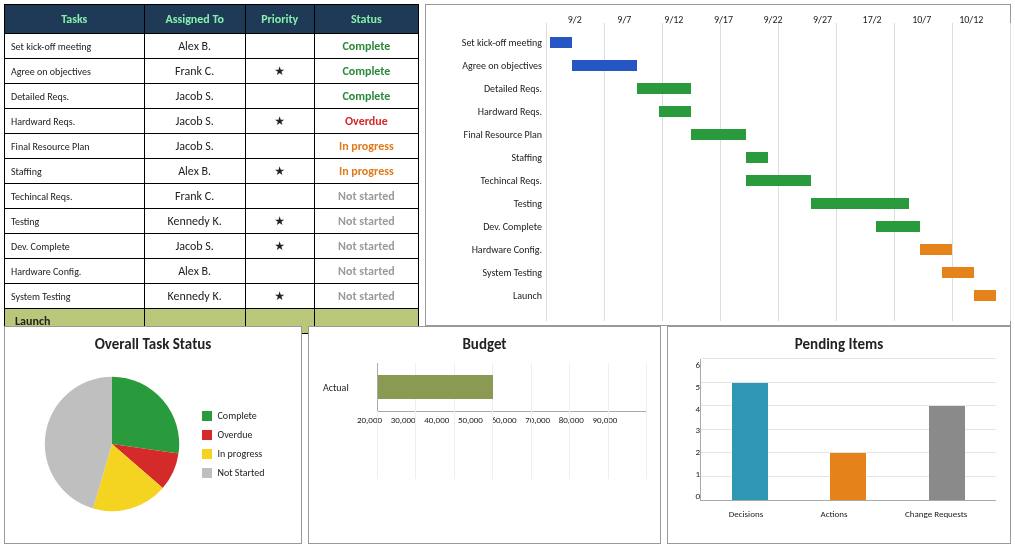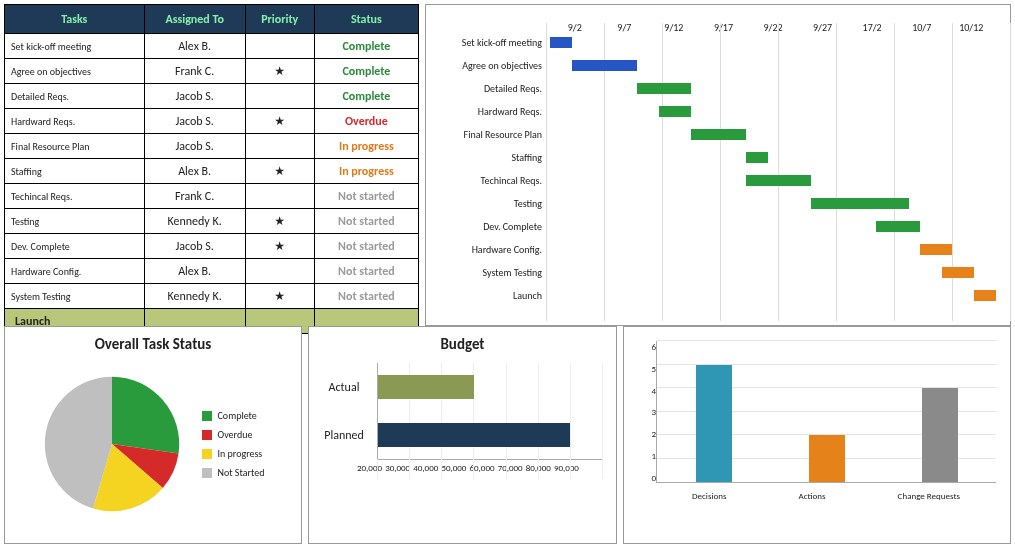--- a/index.html
+++ b/index.html
@@ -15,42 +15,42 @@
 .task-table td:first-child { text-align: left; padding-left: 6px; font-size: 10px; }
 .task-table .launch-row td { background: #b8c77a; font-weight: bold; font-size: 12px; text-align: left; padding-left: 10px; }
 .st-complete { color: #2a8a3a; font-weight: bold; }
 .st-overdue { color: #d42a2a; font-weight: bold; }
 .st-inprogress { color: #e07a1a; font-weight: bold; }
 .st-notstarted { color: #9a9a9a; font-weight: bold; }
 
 
 .gantt-panel { flex: 1; padding: 8px 14px 4px 4px; position: relative; }
 .gantt-header { display: flex; margin-left: 120px; height: 18px; font-size: 10px; }
-.gantt-header div { flex: 1; text-align: center; margin-top: 8px; }
+.gantt-header div { flex: 1; text-align: center; }
 .gantt-rows { position: relative; }
 .gantt-row { display: flex; align-items: center; height: 23px; }
 .gantt-label { width: 120px; text-align: right; padding-right: 8px; font-size: 10px; }
 .gantt-track { flex: 1; position: relative; height: 100%; }
 .gantt-bar { position: absolute; height: 11px; top: 6px; }
 .gantt-gridlines { position: absolute; left: 120px; right: 0; top: 18px; bottom: 4px; }
 .gantt-gl { position: absolute; top: 0; bottom: 0; width: 1px; background: #ddd; }
 
 
 .pie-panel { width: 298px; padding: 8px; }
 .chart-title { font-weight: bold; font-size: 15px; text-align: center; margin-bottom: 6px; }
 .pie-body { display: flex; align-items: center; justify-content: center; gap: 20px; height: 170px; }
 .pie-legend { font-size: 10px; }
 .pie-legend div { display: flex; align-items: center; margin: 6px 0; }
 .pie-legend span.sw { width: 10px; height: 10px; margin-right: 6px; }
 
 
-.budget-panel { width: 309px; padding: 8px 14px; }
+.budget-panel { width: 353px; padding: 8px 14px; }
 .budget-body { position: relative; height: 150px; margin-top: 10px; }
 .budget-row { display: flex; align-items: center; height: 48px; }
-.budget-label { width: 54px; font-size: 12px; text-align: center; padding-right: 12px; }
+.budget-label { width: 54px; font-size: 10px; text-align: left; padding-right: 12px; }
 .budget-track { flex: 1; position: relative; height: 100%; border-left: 1px solid #aaa; }
 .budget-bar { position: absolute; height: 24px; top: 12px; left: 0; }
 .budget-axis { display: flex; margin-left: 54px; font-size: 9px; border-top: 1px solid #aaa; padding-top: 2px; }
 .budget-axis div { flex: 1; text-align: left; margin-left: -20px; }
 .budget-grid { position: absolute; left: 54px; right: 0; top: 0; height: 116px; }
 .budget-gl { position: absolute; top: 0; bottom: 0; width: 1px; background: #eee; }
 
 
 .pending-panel { flex: 1; padding: 8px 14px; }
 .pending-body { position: relative; height: 160px; margin-top: 6px; display: flex; }
@@ -297,41 +297,36 @@
           <div class="budget-gl" style="left: 85.7143%;"></div>
           <div class="budget-gl" style="left: 100%;"></div>
         </div>
       <div id="budget-rows">
           <div class="budget-row">
             <div class="budget-label">Actual</div>
             <div class="budget-track">
               <div class="budget-bar" style="width: 42.8571%; background: rgb(138, 154, 82);"></div>
             </div>
           </div>
-          <div class="budget-row">
-            <div class="budget-label">Planned</div>
-            <div class="budget-track">
-              <div class="budget-bar" style="width: 85.7143%; background: rgb(31, 58, 86);"></div>
-            </div>
-          </div>
         </div>
       <div class="budget-axis" id="budget-axis">
           <div>20,000</div>
           <div>30,000</div>
           <div>40,000</div>
           <div>50,000</div>
           <div>60,000</div>
           <div>70,000</div>
           <div>80,000</div>
           <div>90,000</div>
         </div>
     </div>
   </div>
 
   <div class="panel pending-panel">
+    <div class="chart-title">Pending Items</div>
     <div class="pending-body">
       <div class="pending-yaxis" id="pending-yaxis">
           <div>0</div>
           <div>1</div>
           <div>2</div>
           <div>3</div>
           <div>4</div>
           <div>5</div>
           <div>6</div>
         </div>

